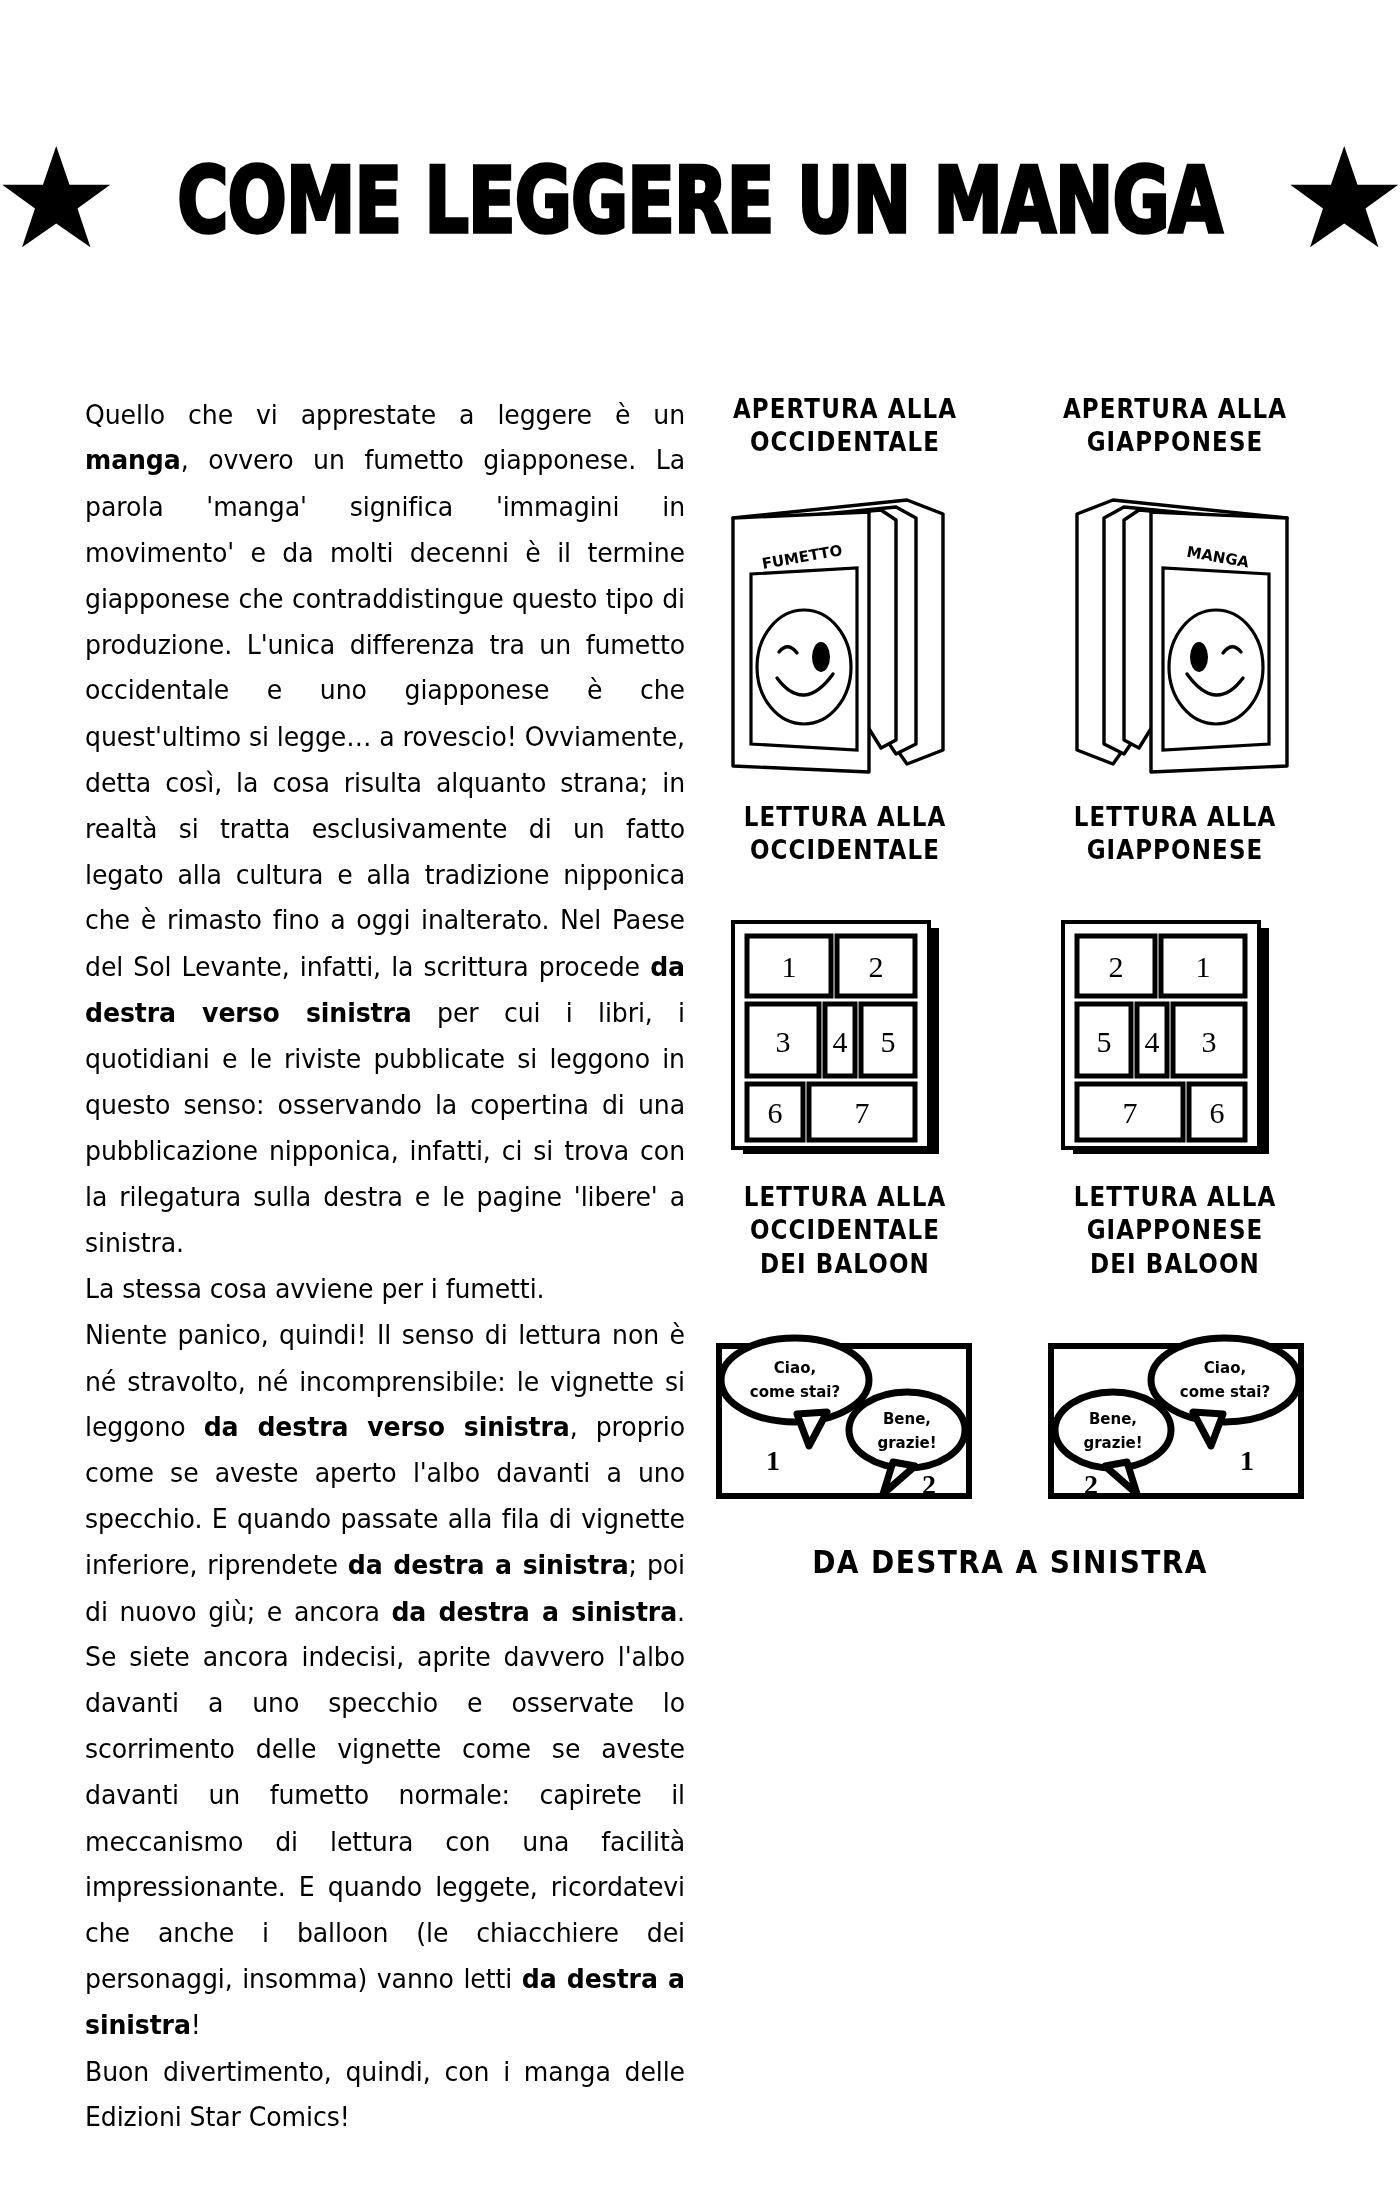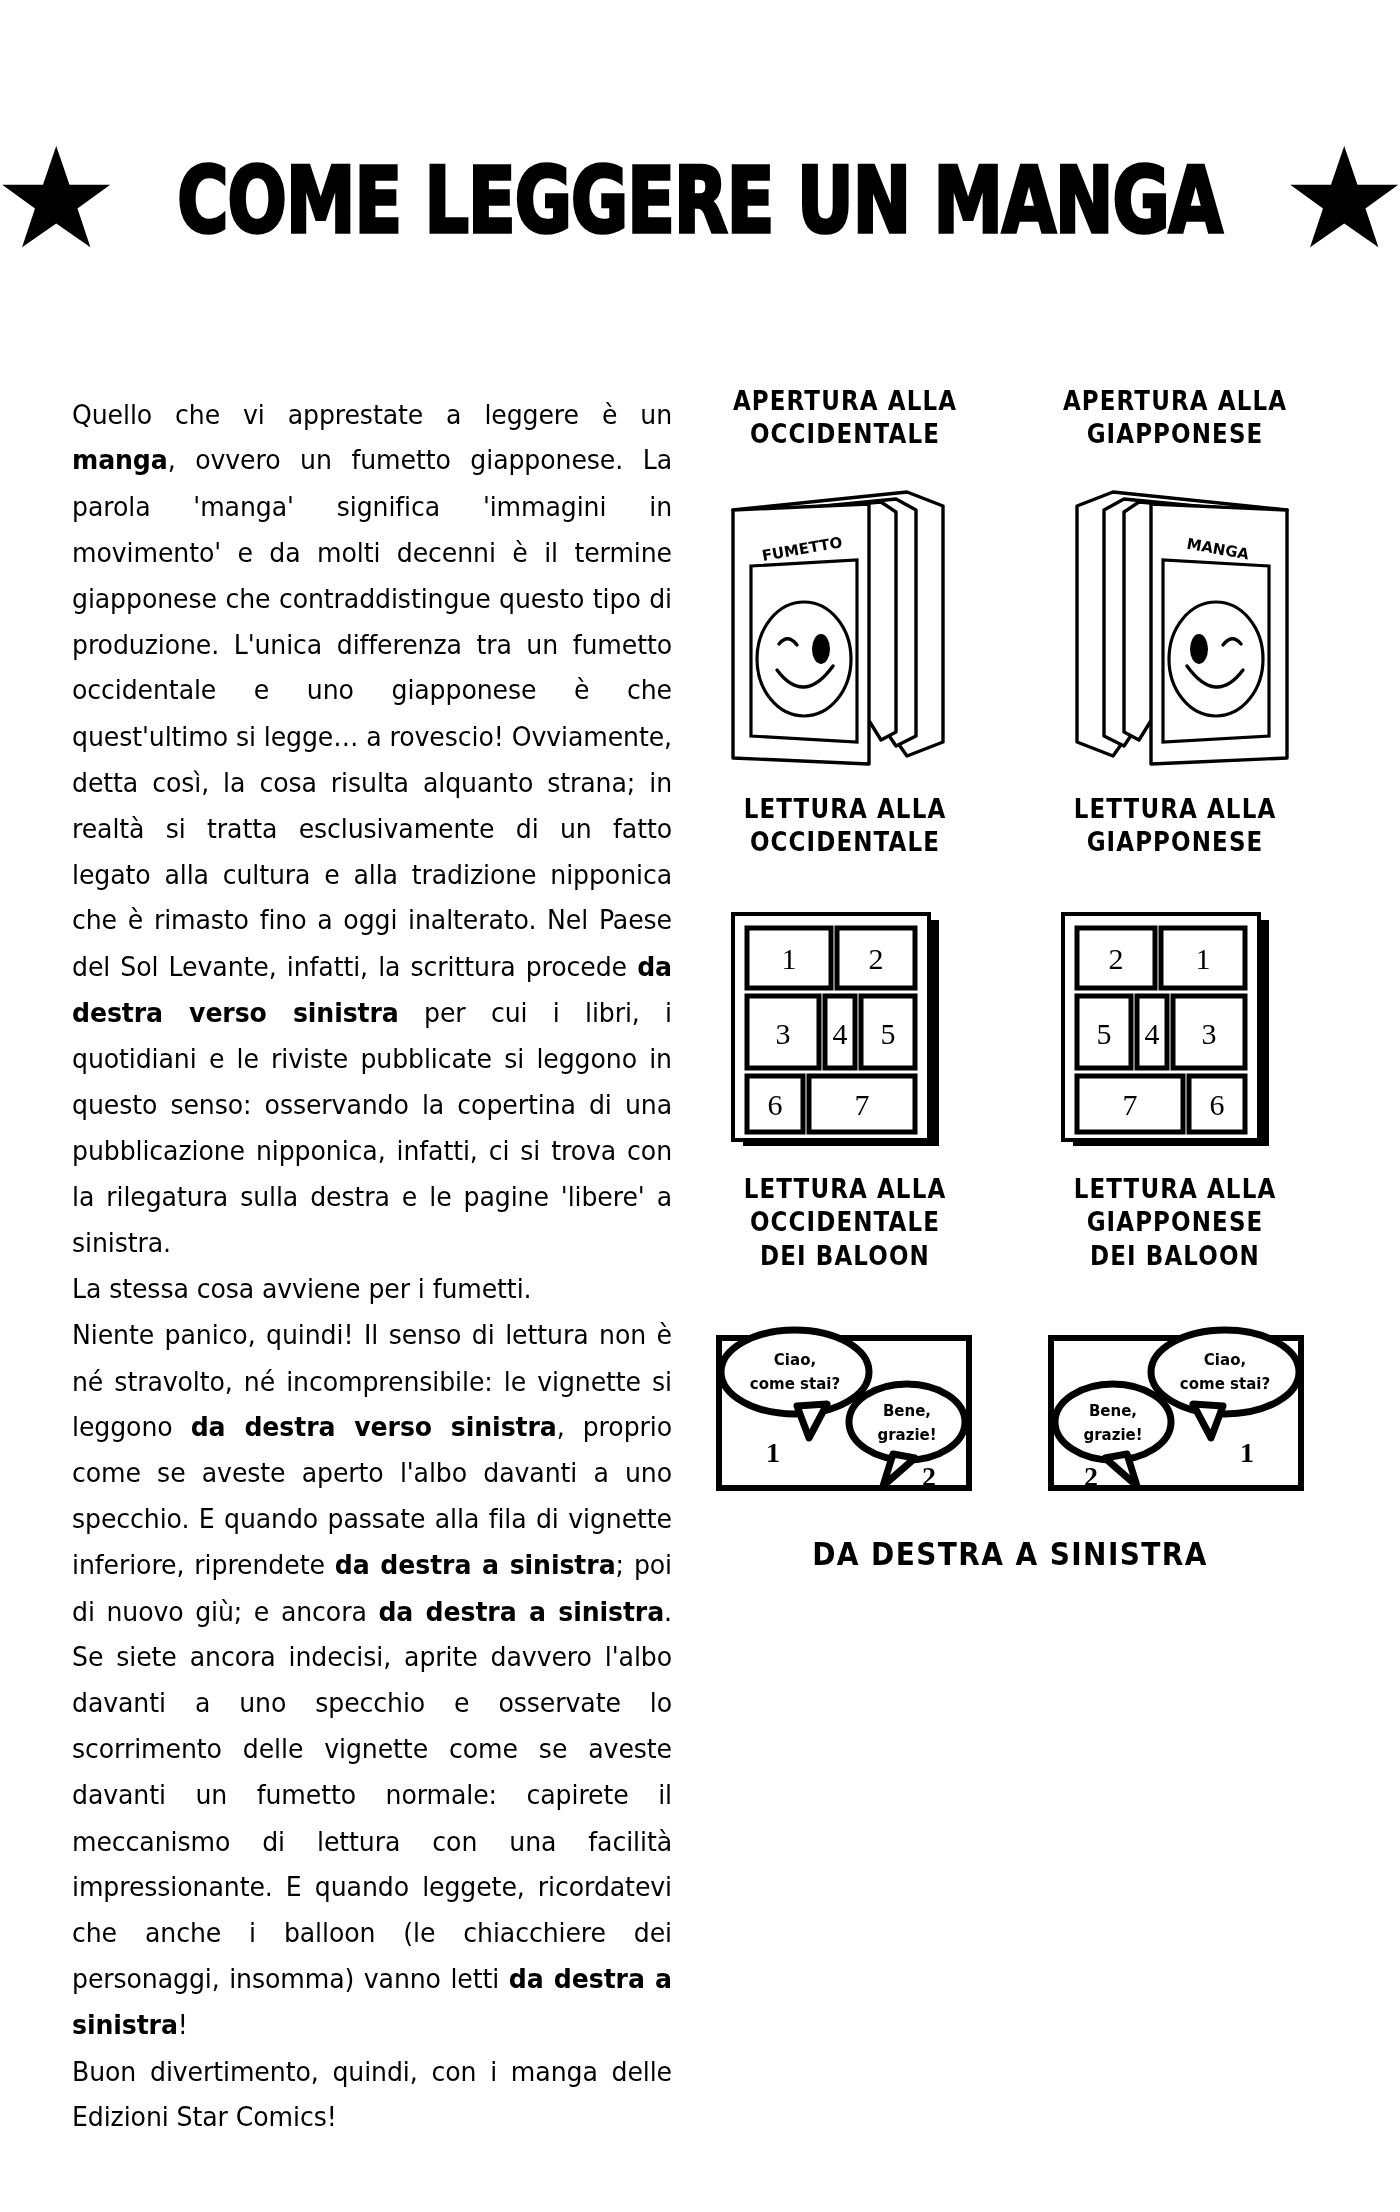--- a/index.html
+++ b/index.html
@@ -37,42 +37,42 @@
     line-height: 1;
     transform: scaleX(0.93) scaleY(1.22);
     transform-origin: center center;
     white-space: nowrap;
     -webkit-text-stroke: 3px #000;
   }
 
   
   .left-col {
     position: absolute;
-    left: 72px;
+    left: 85px;
     top: 392px;
     width: 600px;
   }
   .body-text {
     font-family: "DejaVu Sans", sans-serif;
     font-size: 25.2px;
     line-height: 43.4px;
     text-align: justify;
     letter-spacing: -0.1px;
     transform: scaleY(1.06);
     transform-origin: left top;
   }
   .body-text b { font-weight: bold; }
   .para { margin: 0; }
   .para + .para { margin-top: 0; }
 
   
   .right-col {
     position: absolute;
     left: 700px;
-    top: 384px;
+    top: 392px;
     width: 620px;
   }
   .cap {
     font-family: "DejaVu Sans", sans-serif;
     font-weight: bold;
     font-size: 23px;
     letter-spacing: 1.1px;
     line-height: 30px;
     text-align: center;
     transform: scaleY(1.12);

